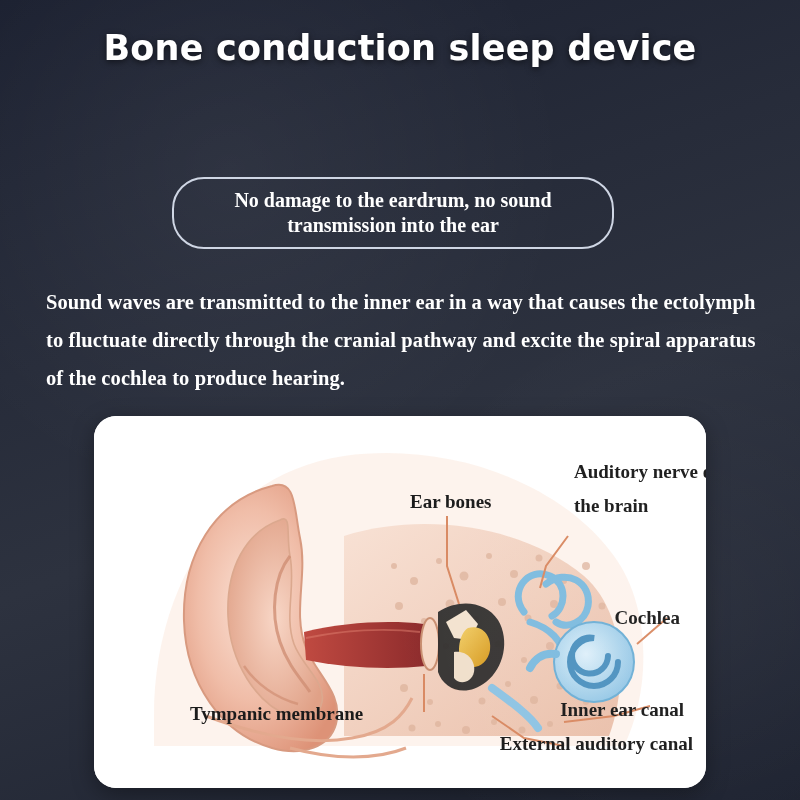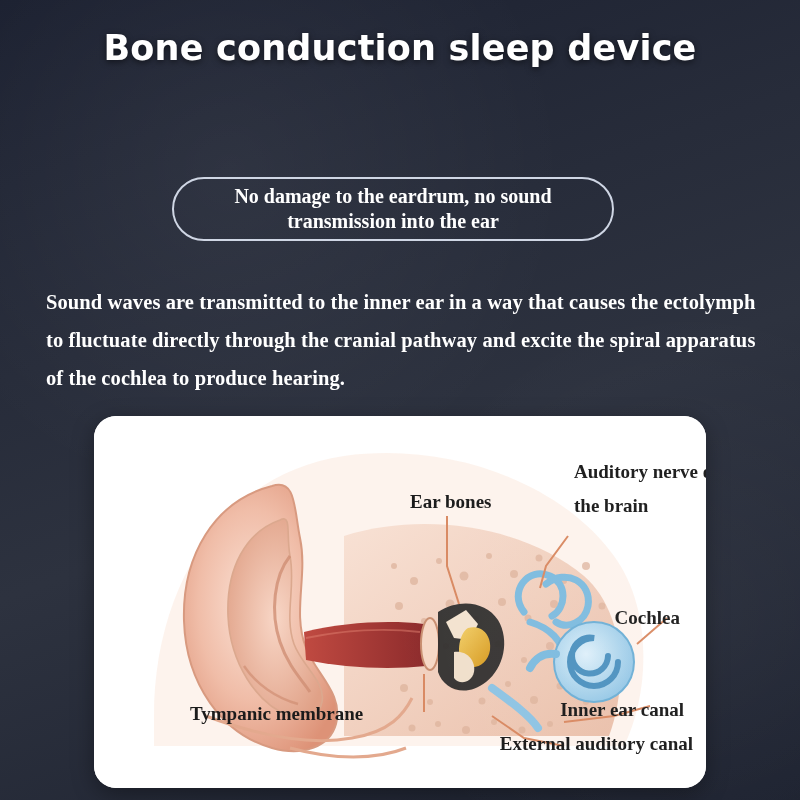--- a/index.html
+++ b/index.html
@@ -53,21 +53,21 @@
     font-size: 35px;
     letter-spacing: 0.2px;
     text-shadow: 0 2px 6px rgba(0,0,0,0.55);
   }
 
   .pill {
     position: absolute;
     top: 177px;
     left: 172px;
     width: 442px;
-    height: 64px;
+    height: 72px;
     border: 2px solid #cfd6e4;
     border-radius: 32px;
     display: flex;
     align-items: center;
     justify-content: flex-end;
     box-sizing: border-box;
     padding: 0 16px;
   }
   .pill-text {
     color: #ffffff;

